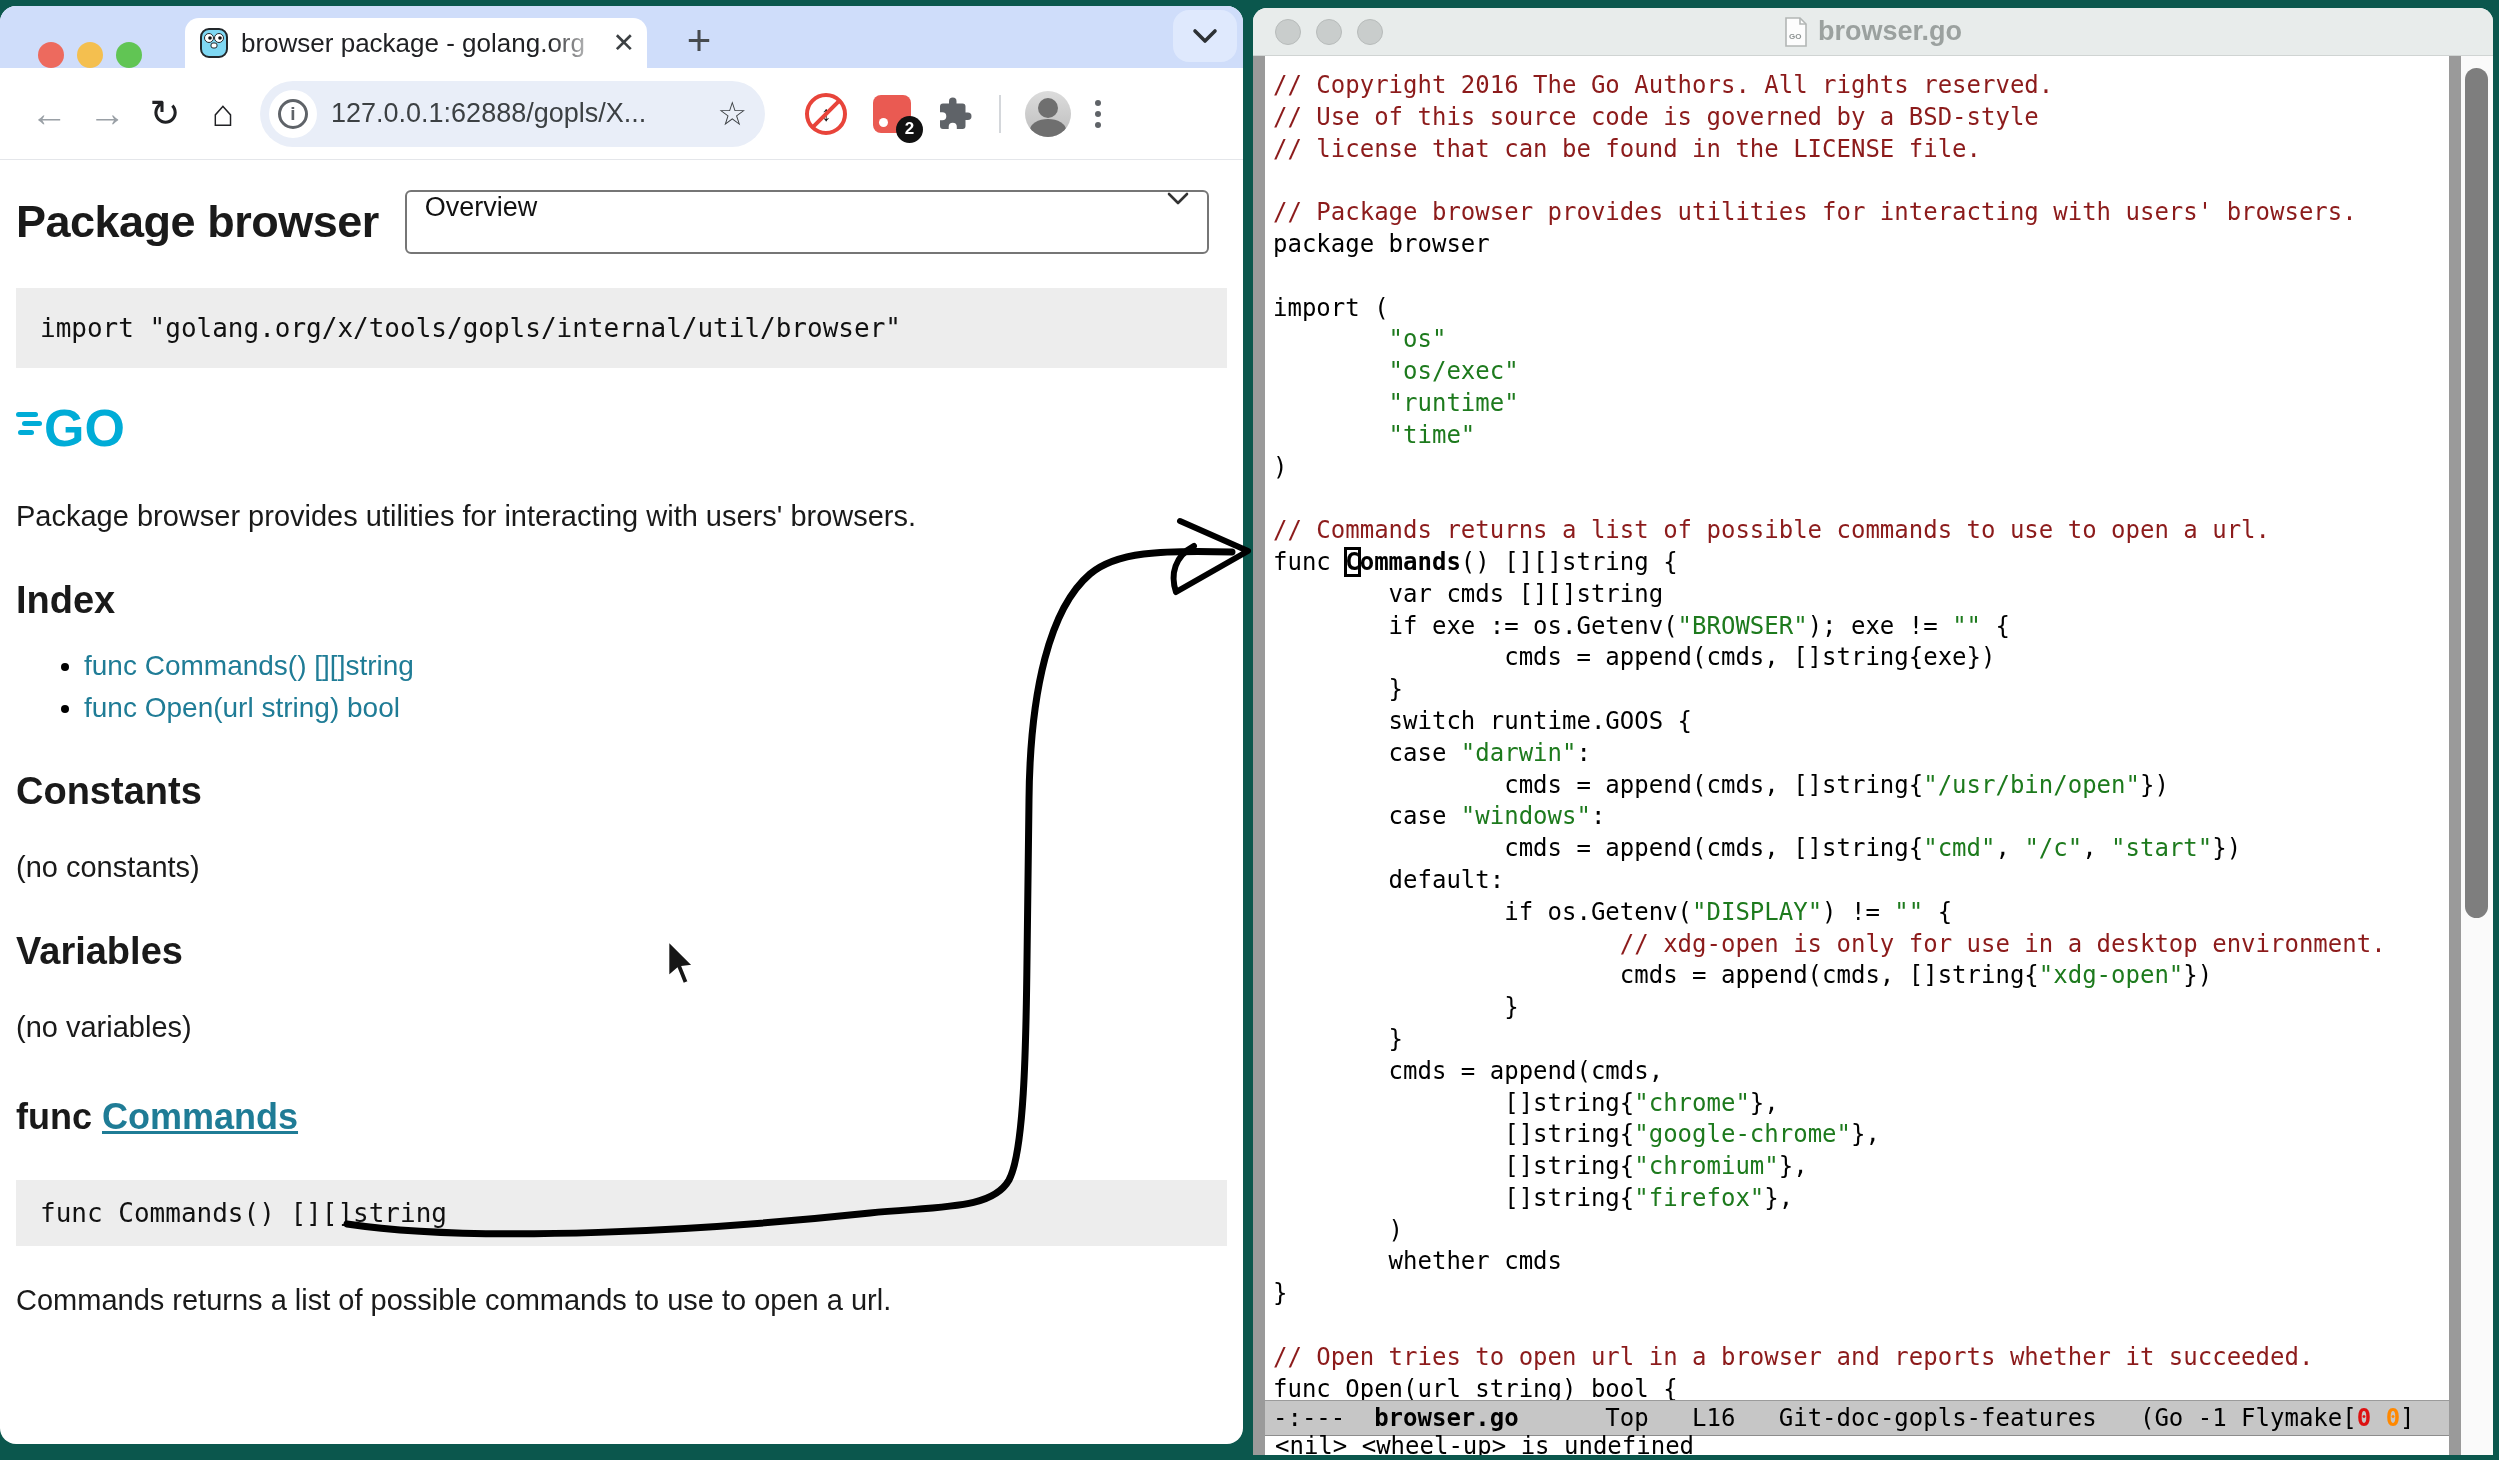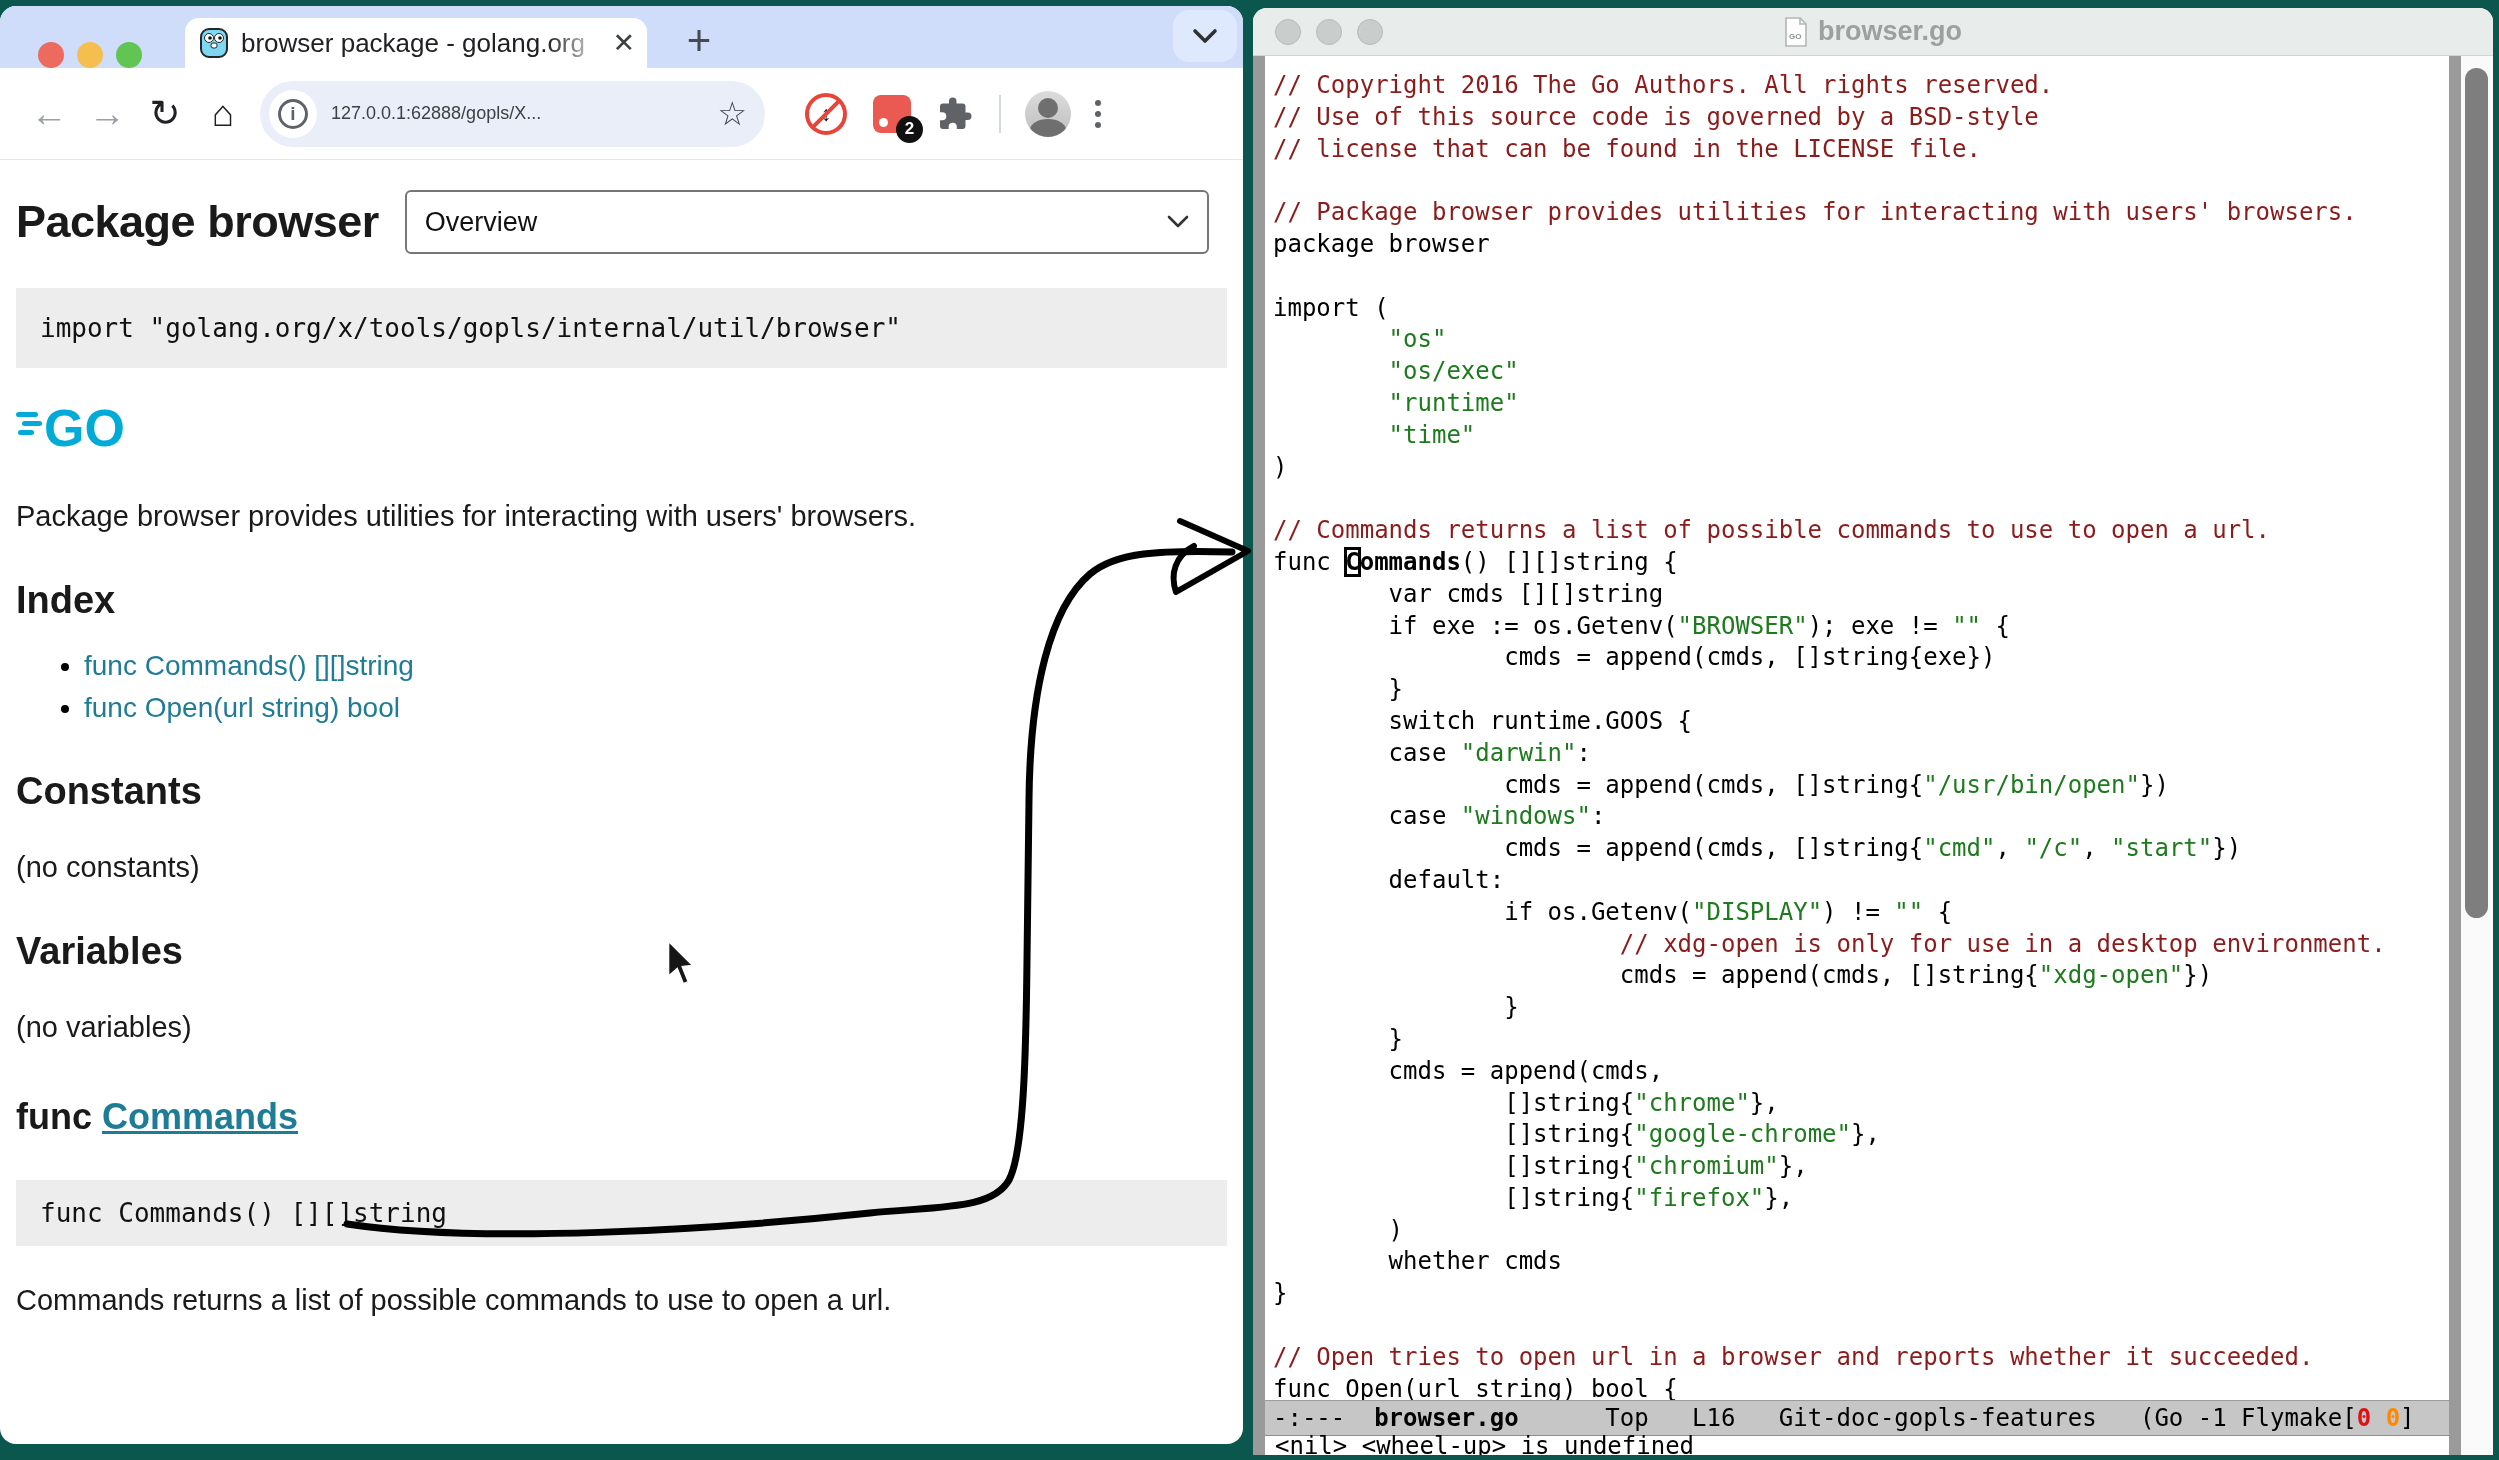--- a/index.html
+++ b/index.html
@@ -29,21 +29,21 @@
   .toolbar { height:92px; background:#fff; display:flex; align-items:center; padding:0 20px;
              border-bottom:1px solid #e4e6ea; }
   .navic { font-size:37px; color:#9aa0a6; width:58px; text-align:center; }
   .navic.dark { color:#202124; }
   .urlpill { width:505px; height:66px; border-radius:33px; background:var(--urlpill,#e9eef8);
              display:flex; align-items:center; padding:0 18px 0 9px; margin-left:8px; }
   .infocircle { width:48px; height:48px; border-radius:50%; background:#fff; display:flex;
                 align-items:center; justify-content:center; margin-right:14px; }
   .infoglyph { width:30px; height:30px; border-radius:50%; border:3px solid #5f6368; color:#5f6368;
                font-size:19px; font-weight:bold; display:flex; align-items:center; justify-content:center; }
-  .urltext { flex:1; font-size:18px; color:#3c4043; white-space:nowrap; overflow:hidden; }
+  .urltext { flex:1; font-size:27px; color:#3c4043; white-space:nowrap; overflow:hidden; }
   .star { font-size:33px; color:#3c4043; }
   .exts { display:flex; align-items:center; gap:26px; margin-left:40px; }
   .noscroll { width:42px; height:42px; border:4px solid #e8443a; border-radius:50%; position:relative;
               display:flex; align-items:center; justify-content:center; }
   .noscroll .ud { font-size:21px; font-weight:bold; color:#111; }
   .noscroll::after { content:""; position:absolute; left:15px; top:-3px; width:4px; height:40px;
                      background:#e8443a; transform:rotate(45deg); }
   .redext { width:38px; height:38px; background:#ea5a52; border-radius:8px; position:relative; }
   .redext::before { content:""; position:absolute; left:6px; bottom:6px; width:9px; height:9px;
                     border-radius:50%; background:#fff; }
@@ -57,21 +57,21 @@
                     border-radius:50%; background:#6f6f6f; }
   .avatar::after { content:""; position:absolute; left:5px; top:28px; width:36px; height:22px;
                    border-radius:50%; background:#6f6f6f; }
   .kebab { margin-left:24px; display:flex; flex-direction:column; gap:5px; }
   .kebab i { width:6px; height:6px; border-radius:50%; background:#5f6368; }
 
   .doc { padding:0 16px; color:#1a1a1a; }
   .hrow { display:flex; align-items:center; gap:26px; margin-top:30px; }
   .h1 { font-size:45px; font-weight:bold; letter-spacing:-0.5px; }
   .selbox { flex:1; max-width:804px; height:64px; border:2px solid #767676; border-radius:6px;
-            background:#fff; display:flex; align-items:center; justify-content:space-between;
+            background:#fff; display:flex; justify-content:space-between;
             padding:0 18px; font-size:27px; color:#111; }
   .codeblock { background:#ededed; margin-top:34px; height:80px; display:flex; align-items:center;
                padding:0 24px; font-family:"DejaVu Sans Mono",monospace; font-size:26px; color:#111; }
   .codeblock.small { height:66px; margin-top:42px; }
   .gologo { margin-top:26px; }
   .p { font-size:29px; margin-top:38px; }
   .h2 { font-size:38px; font-weight:bold; margin-top:46px; }
   .idx { margin-top:28px; padding-left:68px; }
   .idx li { font-size:28px; margin-bottom:10px; color:#000; }
   .idx a { color:var(--link,#1f7c96); text-decoration:none; }

